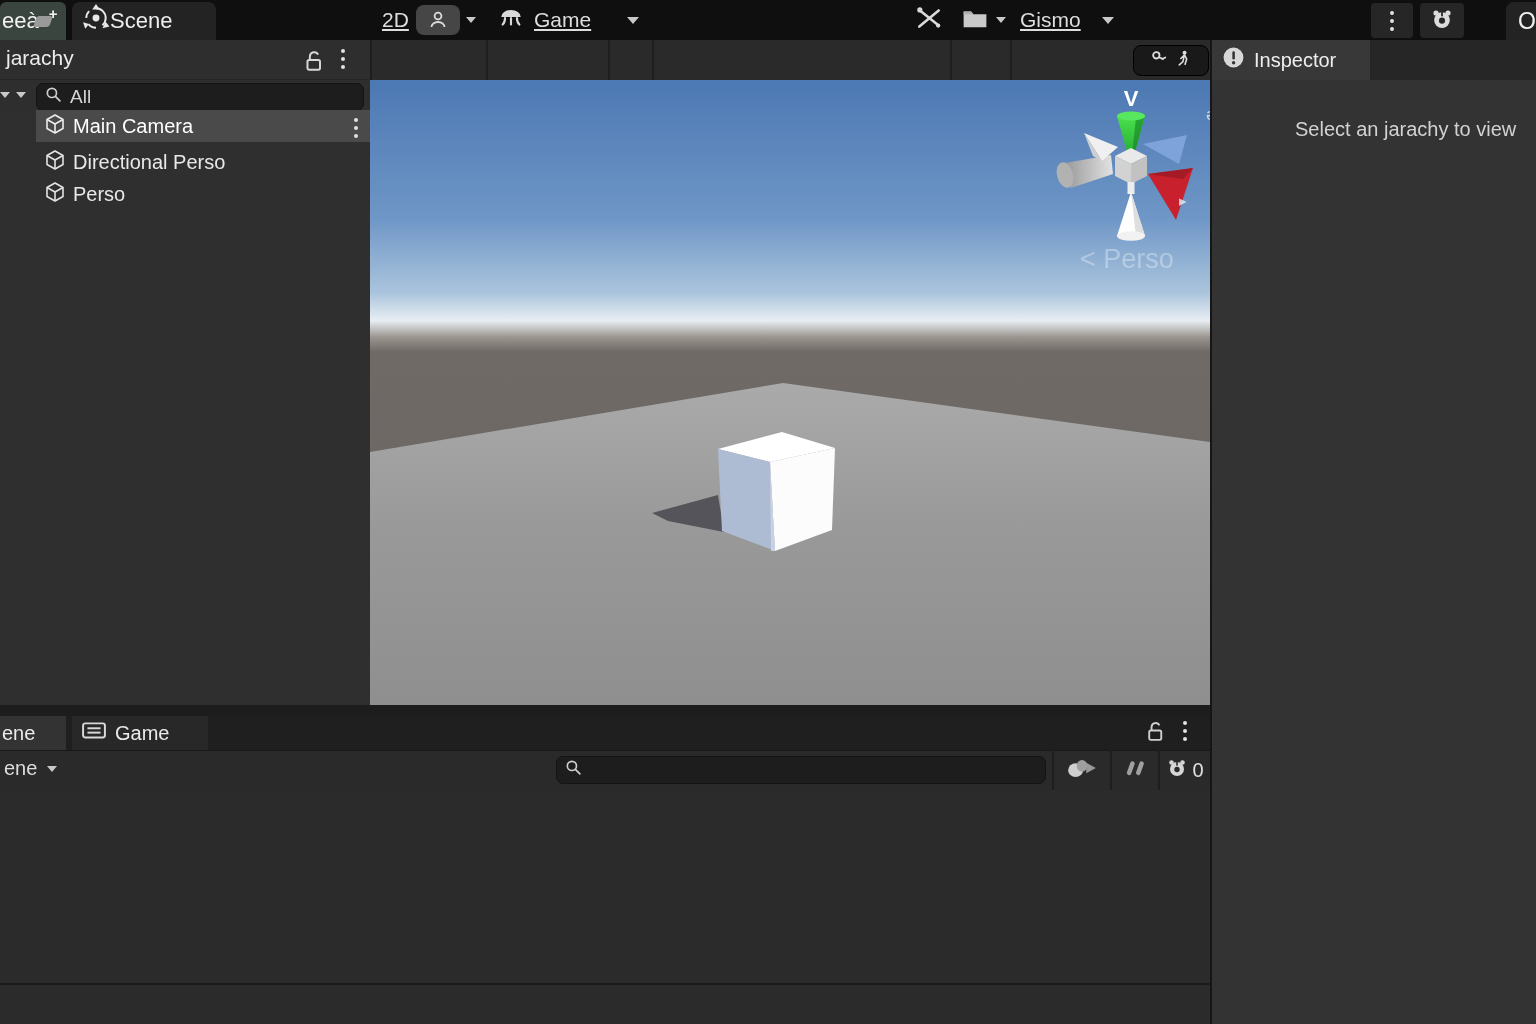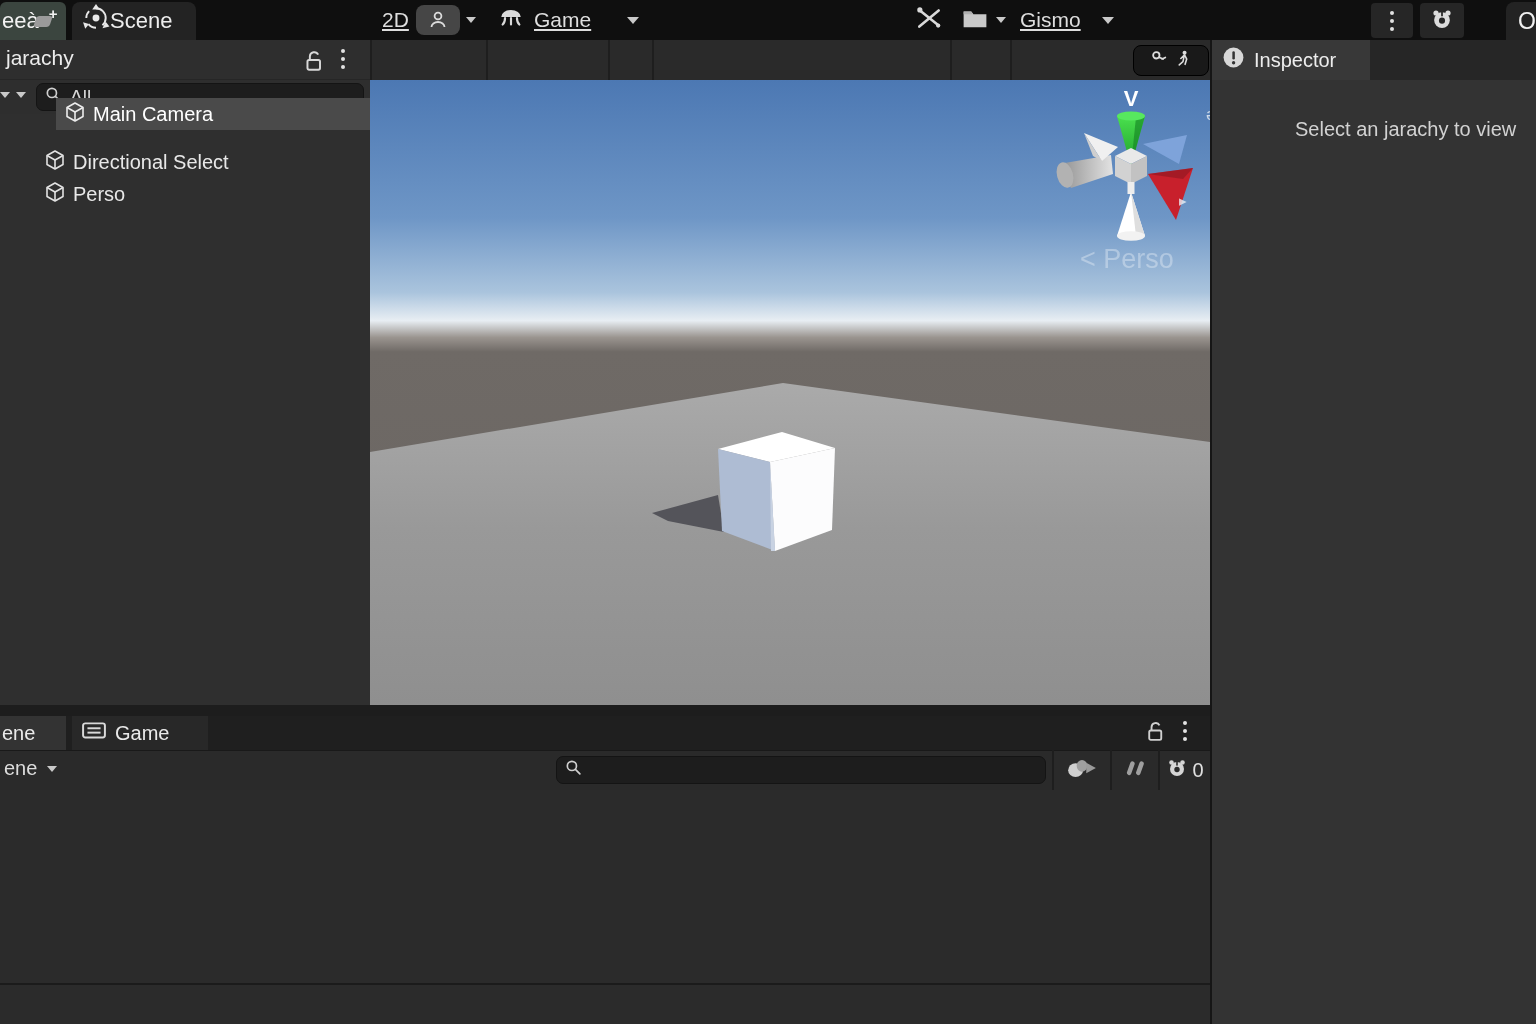--- a/index.html
+++ b/index.html
@@ -9,21 +9,21 @@
     -webkit-font-smoothing:antialiased;
   }
   .abs{position:absolute;}
   
   .topbar{left:0;top:0;width:1536px;height:40px;background:#0f0f0f;}
   .tab{display:flex;align-items:center;gap:0;box-sizing:border-box;}
   .tab-project{left:0;top:2px;width:66px;height:38px;background:#3b453f;border-radius:6px 6px 0 0;
     padding-left:2px;font-size:22px;color:#f2f2f2;overflow:hidden;}
   .tab-project .blob{width:16px;height:11px;background:#9a9a9a;border-radius:3px;transform:skewX(-18deg);margin-left:-4px;}
   .tab-project .plus{font-size:15px;font-weight:bold;margin-left:-2px;align-self:flex-start;padding-top:3px;}
-  .tab-scene{left:72px;top:2px;width:124px;height:38px;background:#232323;border-radius:8px 8px 0 0;
+  .tab-scene{left:72px;top:2px;width:144px;height:38px;background:#232323;border-radius:8px 8px 0 0;
     padding-left:10px;font-size:22px;color:#ededed;}
   .topbtn{top:3px;height:35px;background:#262626;border-radius:4px;display:flex;align-items:center;justify-content:center;}
   .btn-dots{left:1371px;width:42px;}
   .btn-bug{left:1420px;width:44px;}
   .tab-oper{left:1470px;top:2px;width:58px;height:38px;background:#232323;border-radius:8px 0 0 0;
     padding-left:12px;font-size:23px;color:#f0f0f0;overflow:hidden;margin-left:36px;}
   .vdots{display:flex;flex-direction:column;gap:4px;}
   .vdots i{width:4px;height:4px;border-radius:50%;background:#e2e2e2;}
   
   .hier-header{left:0;top:40px;width:370px;height:40px;background:#2e2e2e;border-bottom:1px solid #262626;box-sizing:border-box;}
@@ -154,21 +154,21 @@
     <svg width="17" height="17" viewBox="0 0 16 16">
         <circle cx="6.5" cy="6.5" r="4.3" fill="none" stroke="#cfcfcf" stroke-width="1.6"></circle>
         <line x1="9.8" y1="9.8" x2="14" y2="14" stroke="#cfcfcf" stroke-width="1.6" stroke-linecap="round"></line>
       </svg>
   </span>
   <span>All</span>
 </div>
 
 <div class="abs hier-body"></div>
 
-<div class="hrow selected" style="top:98px;margin-left:20px;">
+<div class="hrow selected" style="top:110px;">
   <span>
     <svg width="22" height="22" viewBox="0 0 22 22">
         <g fill="none" stroke="#ececec" stroke-width="1.6" stroke-linejoin="round">
           <polygon points="11,2 19,6.5 19,15.5 11,20 3,15.5 3,6.5"></polygon>
           <polyline points="3,6.5 11,11 19,6.5"></polyline>
           <line x1="11" y1="11" x2="11" y2="20"></line>
         </g>
       </svg>
   </span>
   <span>Main Camera</span>
@@ -181,21 +181,21 @@
 <div class="hrow" style="top:146px;">
   <span>
     <svg width="22" height="22" viewBox="0 0 22 22">
         <g fill="none" stroke="#e2e2e2" stroke-width="1.6" stroke-linejoin="round">
           <polygon points="11,2 19,6.5 19,15.5 11,20 3,15.5 3,6.5"></polygon>
           <polyline points="3,6.5 11,11 19,6.5"></polyline>
           <line x1="11" y1="11" x2="11" y2="20"></line>
         </g>
       </svg>
   </span>
-  <span>Directional Select</span>
+  <span>Directional Perso</span>
 </div>
 <div class="hrow" style="top:178px;">
   <span>
     <svg width="22" height="22" viewBox="0 0 22 22">
         <g fill="none" stroke="#e2e2e2" stroke-width="1.6" stroke-linejoin="round">
           <polygon points="11,2 19,6.5 19,15.5 11,20 3,15.5 3,6.5"></polygon>
           <polyline points="3,6.5 11,11 19,6.5"></polyline>
           <line x1="11" y1="11" x2="11" y2="20"></line>
         </g>
       </svg>

